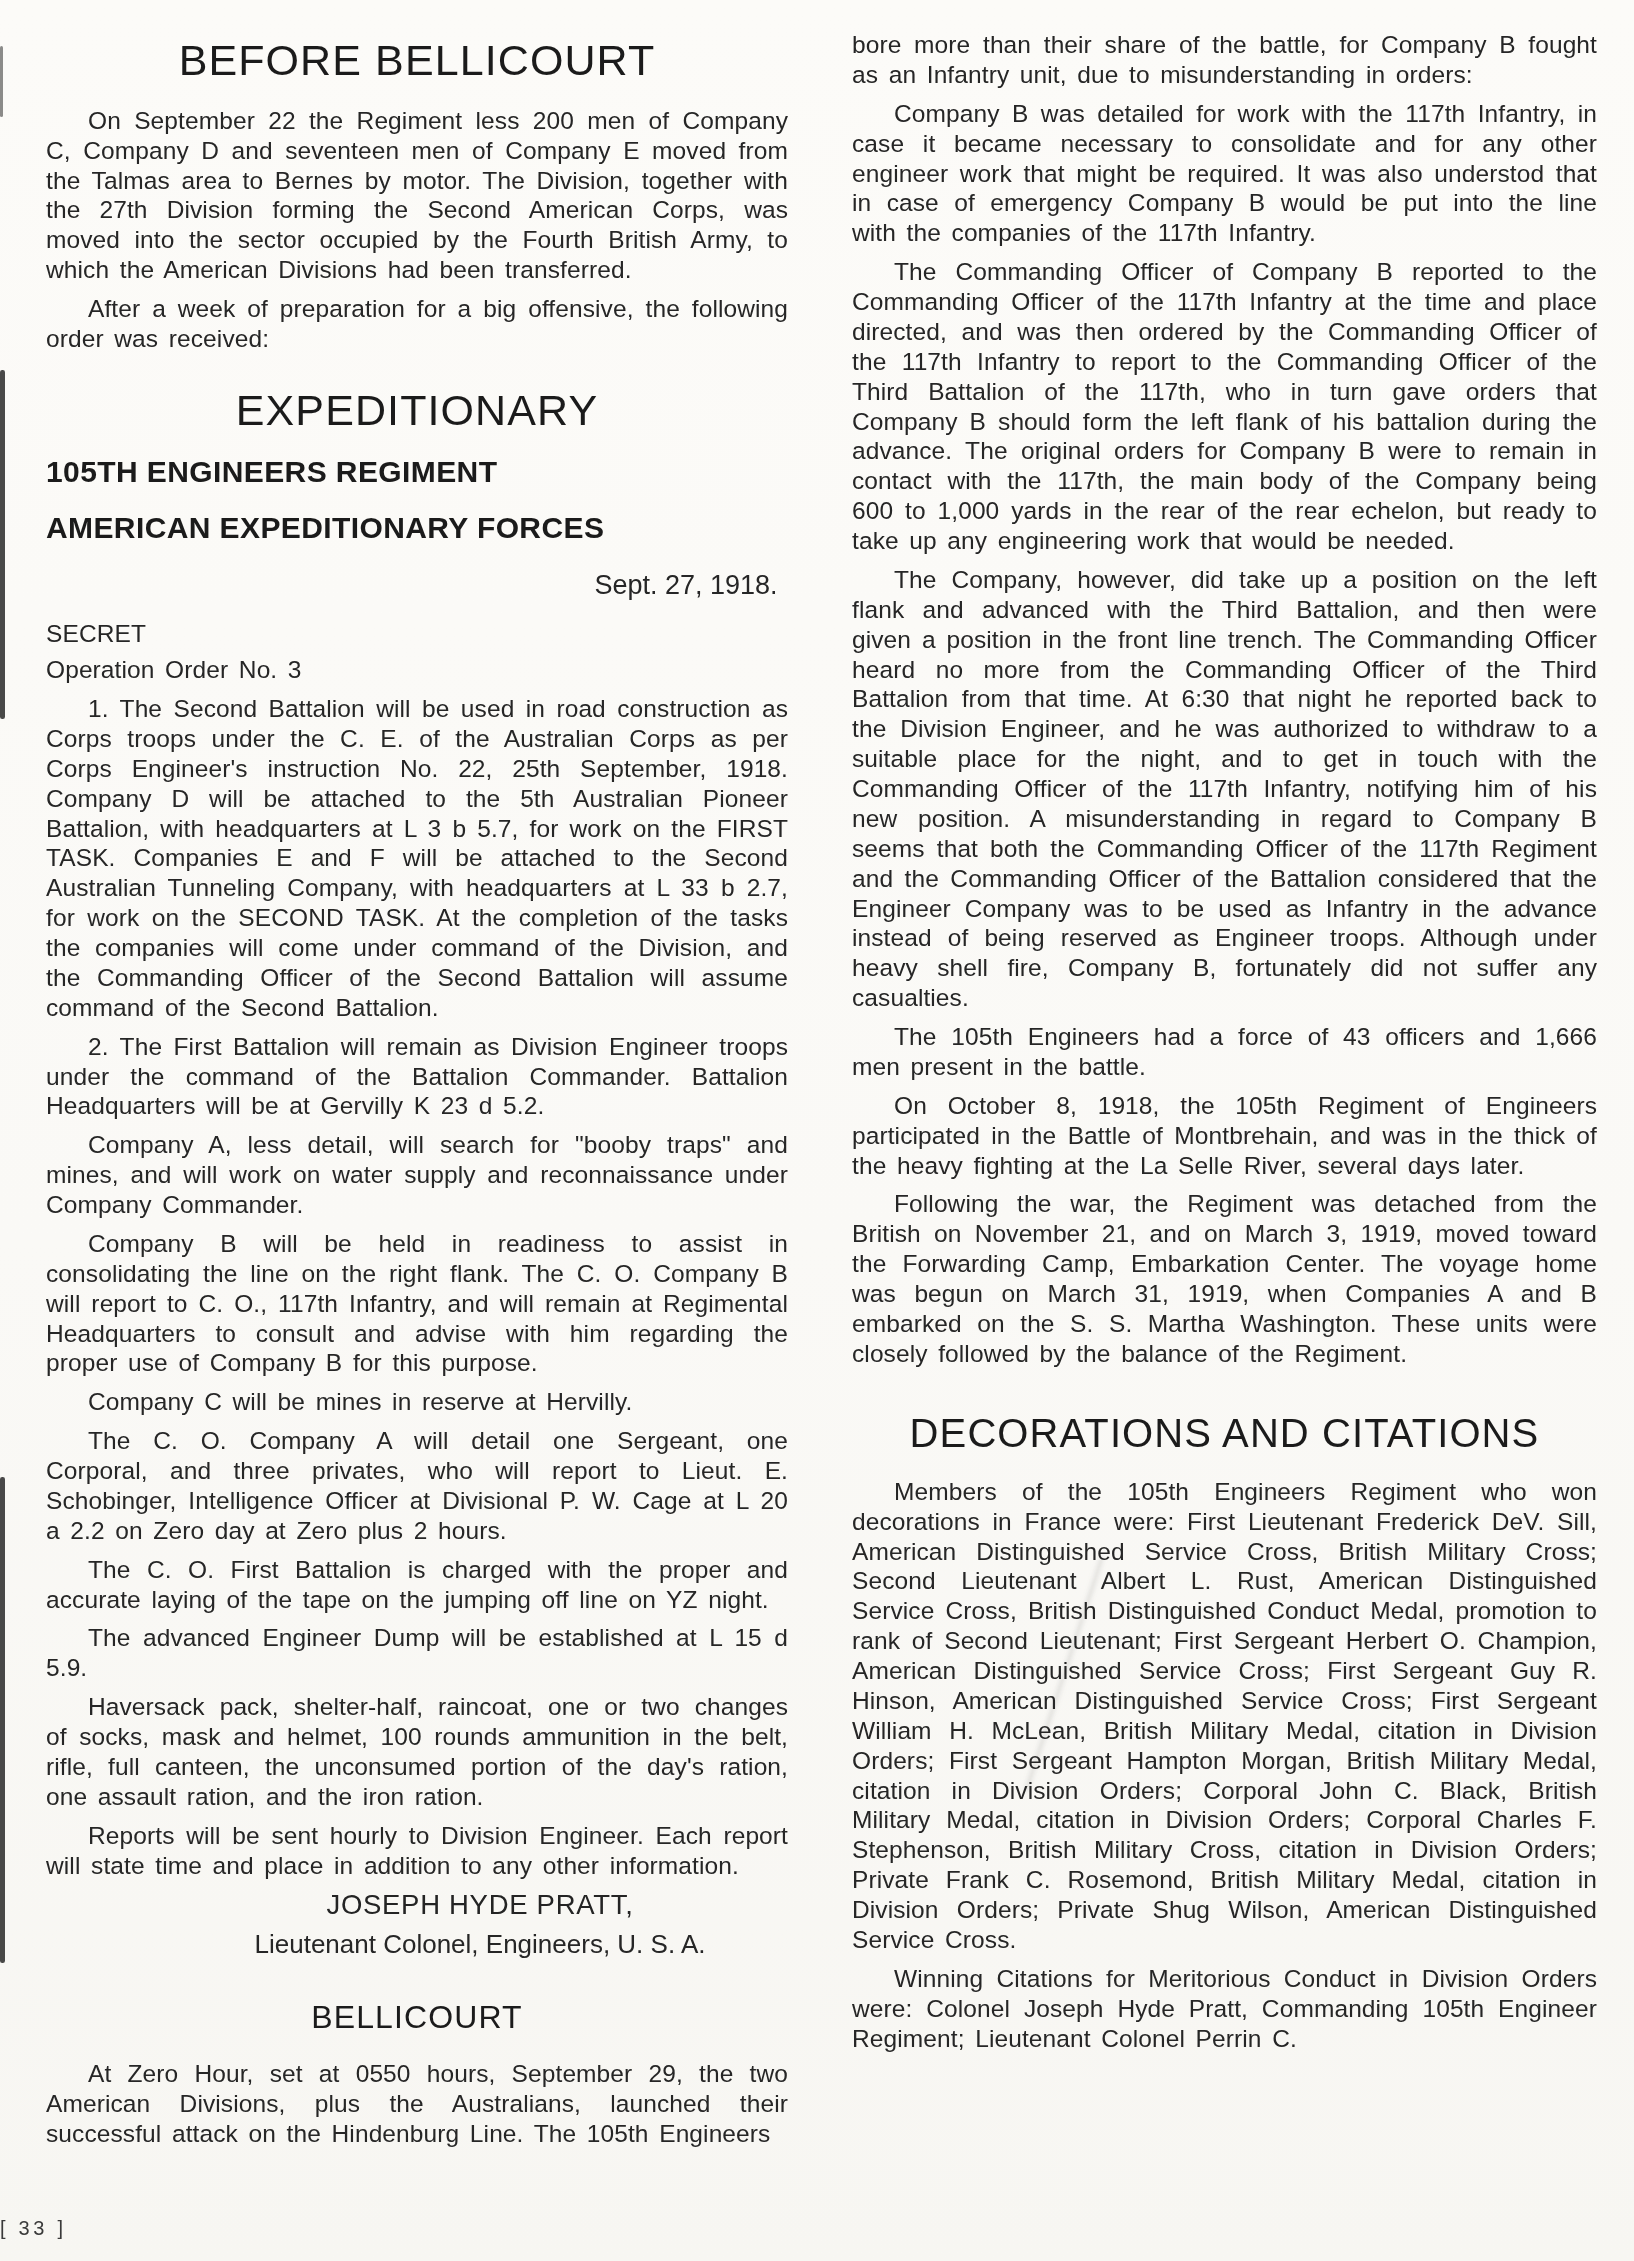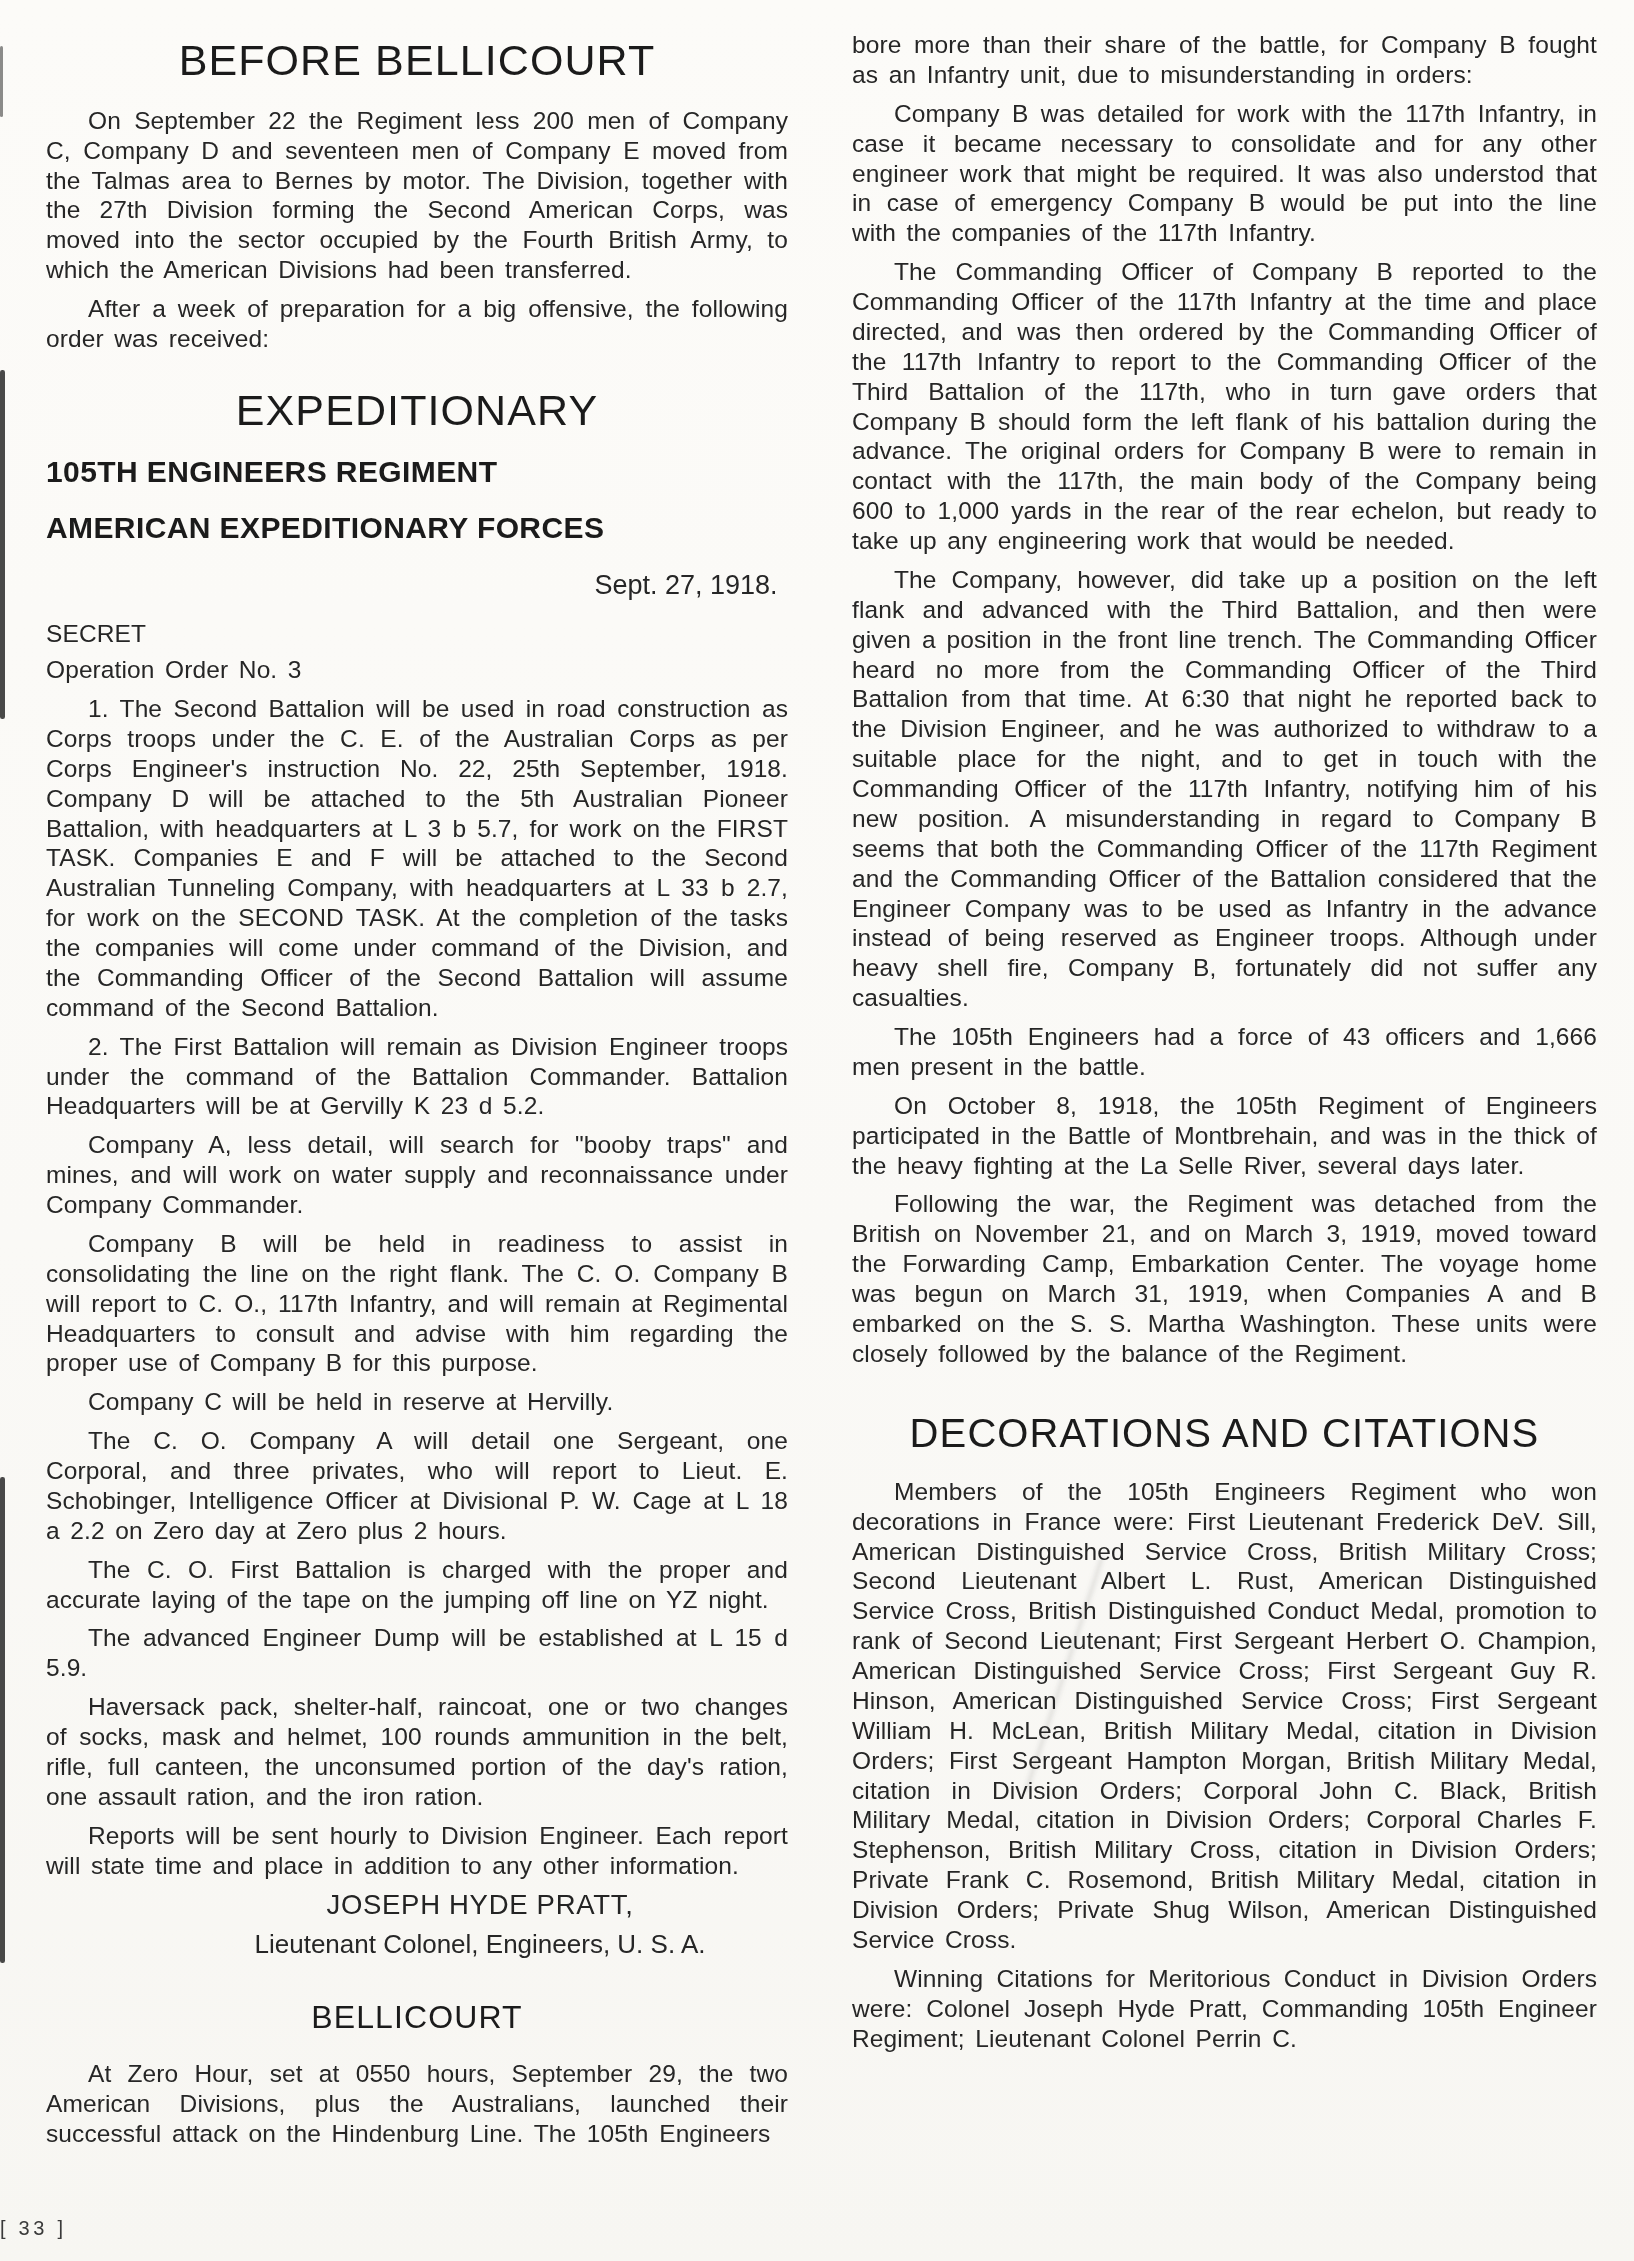--- a/index.html
+++ b/index.html
@@ -96,22 +96,22 @@
     <h1 class="h-big hq">EXPEDITIONARY</h1>
     <h2 class="h-sub">105TH ENGINEERS REGIMENT</h2>
     <h2 class="h-sub">AMERICAN EXPEDITIONARY FORCES</h2>
     <p class="date-line">Sept. 27, 1918.</p>
     <p class="body plain">SECRET</p>
     <p class="body plain order-label">Operation Order No. 3</p>
     <p class="body indent">1. The Second Battalion will be used in road construction as Corps troops under the C. E. of the Australian Corps as per Corps Engineer's instruction No. 22, 25th September, 1918. Company D will be attached to the 5th Australian Pioneer Battalion, with headquarters at L 3 b 5.7, for work on the FIRST TASK. Companies E and F will be attached to the Second Australian Tunneling Company, with headquarters at L 33 b 2.7, for work on the SECOND TASK. At the completion of the tasks the companies will come under command of the Division, and the Commanding Officer of the Second Battalion will assume command of the Second Battalion.</p>
     <p class="body indent">2. The First Battalion will remain as Division Engineer troops under the command of the Battalion Commander. Battalion Headquarters will be at Gervilly K 23 d 5.2.</p>
     <p class="body indent">Company A, less detail, will search for "booby traps" and mines, and will work on water supply and reconnaissance under Company Commander.</p>
     <p class="body indent">Company B will be held in readiness to assist in consolidating the line on the right flank. The C. O. Company B will report to C. O., 117th Infantry, and will remain at Regimental Headquarters to consult and advise with him regarding the proper use of Company B for this purpose.</p>
-    <p class="body indent">Company C will be held in reserve at Hervilly.</p>
-    <p class="body indent">The C. O. Company A will detail one Sergeant, one Corporal, and three privates, who will report to Lieut. E. Schobinger, Intelligence Officer at Divisional P. W. Cage at L 18 a 2.2 on Zero day at Zero plus 2 hours.</p>
+    <p class="body indent">Company C will be mines in reserve at Hervilly.</p>
+    <p class="body indent">The C. O. Company A will detail one Sergeant, one Corporal, and three privates, who will report to Lieut. E. Schobinger, Intelligence Officer at Divisional P. W. Cage at L 20 a 2.2 on Zero day at Zero plus 2 hours.</p>
     <p class="body indent">The C. O. First Battalion is charged with the proper and accurate laying of the tape on the jumping off line on YZ night.</p>
     <p class="body indent">The advanced Engineer Dump will be established at L 15 d 5.9.</p>
     <p class="body indent">Haversack pack, shelter-half, raincoat, one or two changes of socks, mask and helmet, 100 rounds ammunition in the belt, rifle, full canteen, the unconsumed portion of the day's ration, one assault ration, and the iron ration.</p>
     <p class="body indent">Reports will be sent hourly to Division Engineer. Each report will state time and place in addition to any other information.</p>
     <div class="sig">
       <p class="sig-name">JOSEPH HYDE PRATT,</p>
       <p class="sig-title">Lieutenant Colonel, Engineers, U. S. A.</p>
     </div>
     <h1 class="h-big bell">BELLICOURT</h1>
     <p class="body indent">At Zero Hour, set at 0550 hours, September 29, the two American Divisions, plus the Australians, launched their successful attack on the Hindenburg Line. The 105th Engineers</p>

